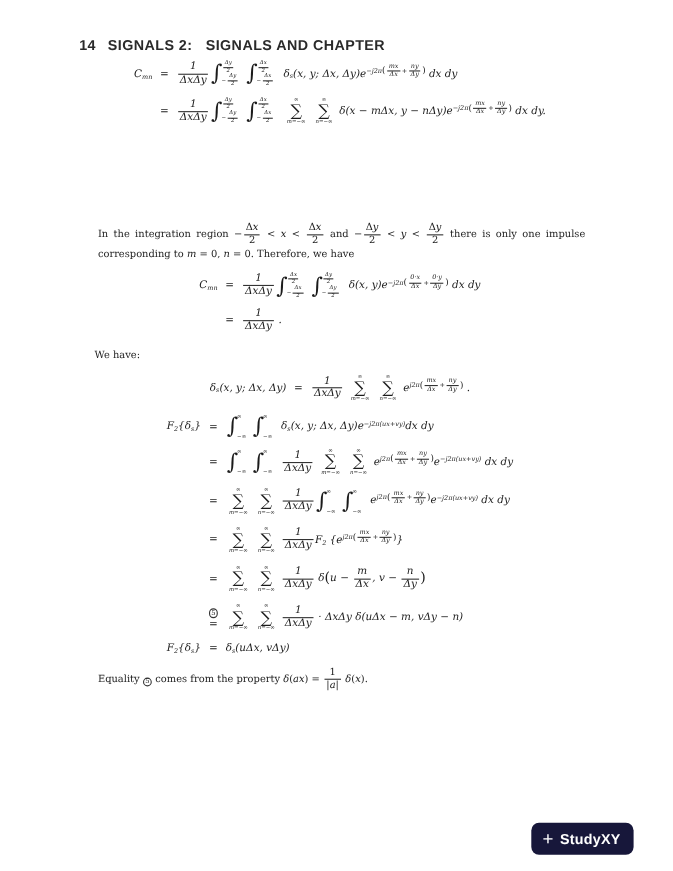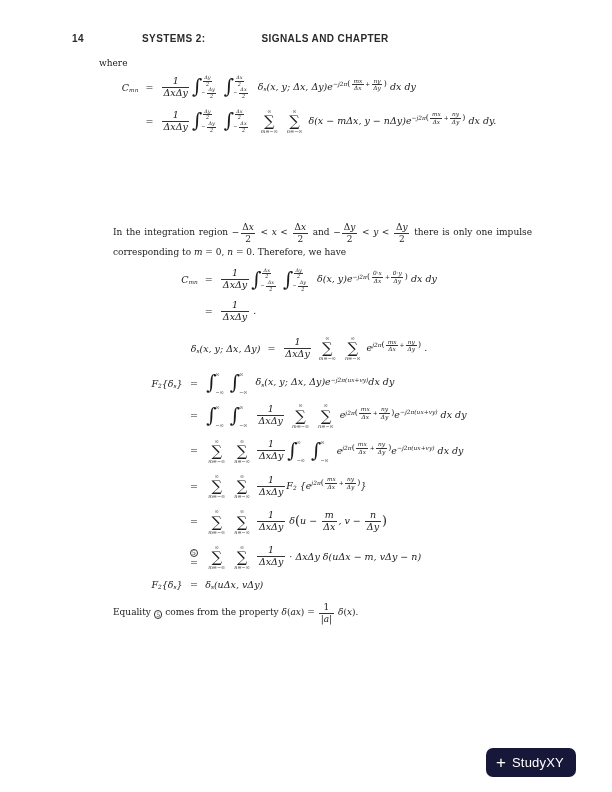--- a/index.html
+++ b/index.html
@@ -11,32 +11,31 @@
     overflow: hidden;
     font-family: "DejaVu Serif", serif;
     color: #1b1b1b;
   }
   .page { position: absolute; inset: 0; padding: 33px 80px 0 86px; }
 
   
   .pagehead {
     display: flex; align-items: flex-start;
     font-family: "Liberation Sans", sans-serif;
-    font-size: 10px; font-weight: bold; color: #2a2a2a;
+    font-size: 13px; font-weight: bold; color: #2a2a2a;
     letter-spacing: 0.4px;
     margin-left: -14px;
-    gap: 44px;
   }
   .pagenum { width: 26px; }
   .chlabel { margin-right: 12px; }
 
   
   .bodytext { font-size: 9px; line-height: 1.85; text-align: justify; margin: 6px 0; }
   .lead { font-size: 9px; margin: 14px 0 0 13px; }
-  .indent { margin-left: 27px; }
+  .indent { margin-left: 3px; }
 
   
   .eqblock {
     display: grid;
     grid-template-columns: 1fr auto auto auto 1fr;
     row-gap: 9px;
     align-items: center;
     font-size: 9.5px;
     margin: 8px 0 12px 0;
   }
@@ -87,34 +86,33 @@
 
   
   .logo {
     position: absolute; right: 36px; bottom: 15px;
     display: flex; align-items: center; gap: 6px;
     padding: 7px 12px 7px 10px; border-radius: 7px;
     color: #ffffff;
     font-family: "Liberation Sans", sans-serif;
   }
   .logo-icon { font-size: 17px; font-weight: 300; line-height: 0.9; }
-  .logo-text { font-size: 13px; font-weight: 400; letter-spacing: 0.2px; }
+  .logo-text { font-size: 13px; font-weight: 700; letter-spacing: 0.2px; }
 </style>
 </head>
 <body>
 
 <div class="page">
 
   <header class="pagehead">
     <span class="pagenum">14</span>
-    <span class="chlabel">SYSTEMS 2:</span>
+    <span class="chlabel">SIGNALS 2:</span>
     <span class="chtitle">SIGNALS AND CHAPTER</span>
   </header>
 
-  <p class="lead">where</p>
 
   <div class="eqblock eq1 math">
     <span class="eq-lhs">C<span class="msub">mn</span></span>
     <span class="eq-rel">=</span>
     <span class="eq-rhs"><span class="mfrac">
           <span class="fnum">1</span>
           <span class="fden">ΔxΔy</span>
         </span><span class="mint">
           <span class="intglyph">∫</span>
           <span class="intlims">
@@ -244,20 +242,21 @@
             <span class="fden">Δy</span>
           </span><span class="mbig">)</span></span> dx dy</span>
     <span class="eq-lhs"></span>
     <span class="eq-rel">=</span>
     <span class="eq-rhs"><span class="mfrac">
           <span class="fnum">1</span>
           <span class="fden">ΔxΔy</span>
         </span> .</span>
   </div>
 
+  <p class="bodytext">We have:</p>
 
   <div class="eqblock math">
     <span class="eq-lhs">δ<span class="msub">s</span>(x, y; Δx, Δy)</span>
     <span class="eq-rel">=</span>
     <span class="eq-rhs"><span class="mfrac">
           <span class="fnum">1</span>
           <span class="fden">ΔxΔy</span>
         </span> <span class="msum">
           <span class="sumlim">∞</span>
           <span class="sumglyph">∑</span>

